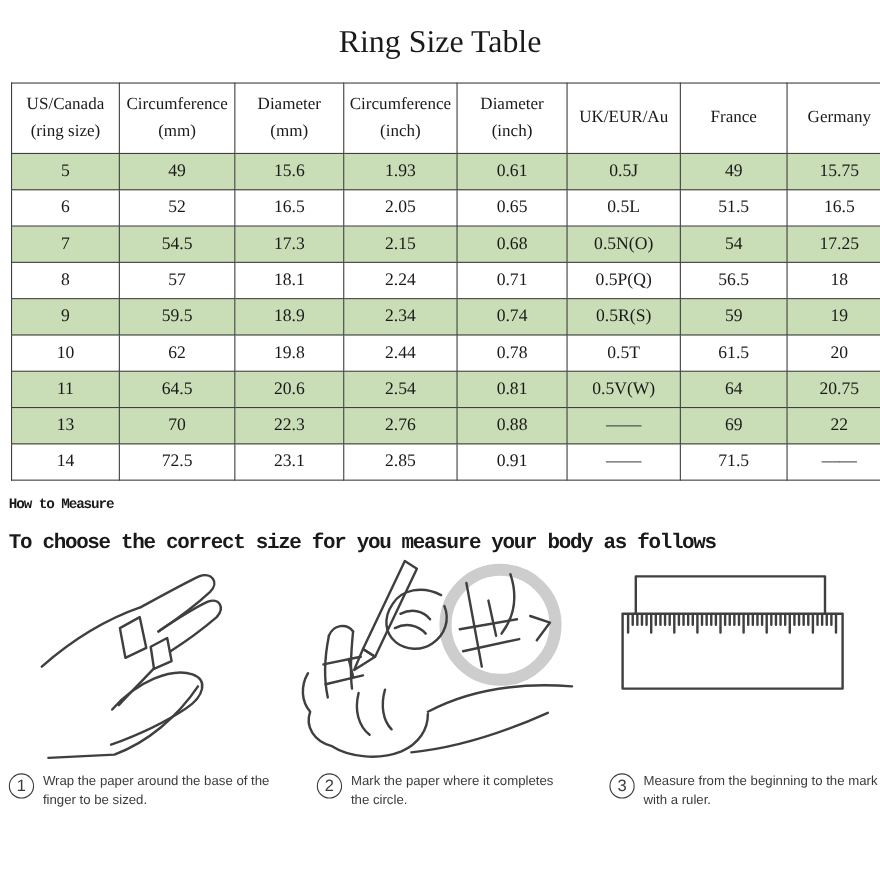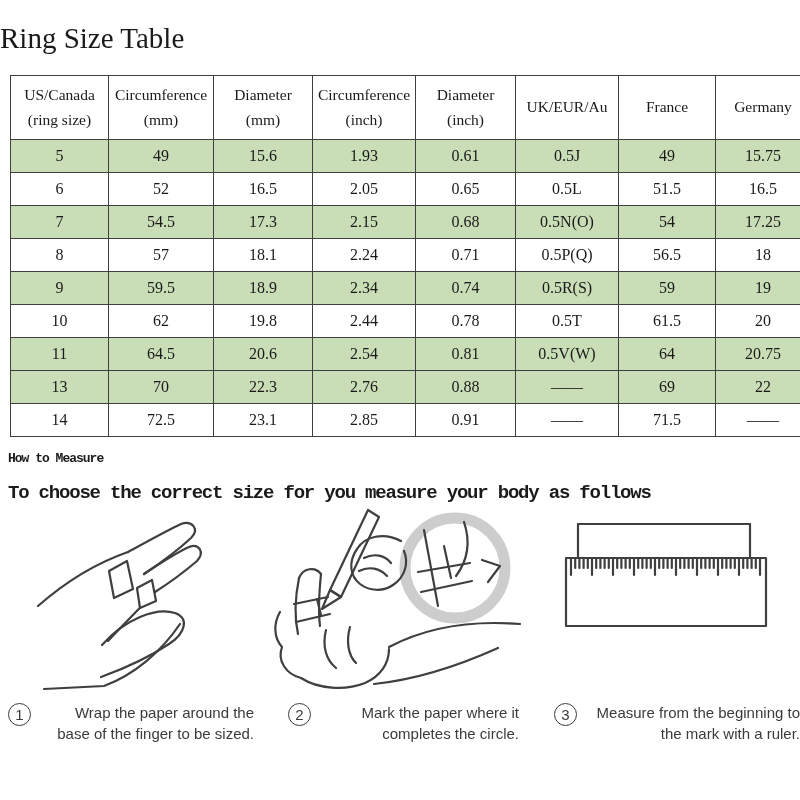--- a/index.html
+++ b/index.html
@@ -1,21 +1,21 @@
 <!DOCTYPE html>
 <html style="--hl: #c9ddb6; --bd: #3f3f3f; --line: #3f3f3f;"><head>
 <meta charset="utf-8">
 <style>
   :root { --hl:#c9ddb6; --bd:#3f3f3f; --ink:#1a1a1a; --line:#3f3f3f; }
   * { margin:0; padding:0; box-sizing:border-box; }
   html,body { width:800px; background:#fff; }
   body { width:800px; height:800px; font-family:"Liberation Serif", serif; color:var(--ink); overflow:hidden; }
 
   .page-title{
-    font-size:29px; font-weight:400;
+    text-align:center; font-size:29px; font-weight:400;
     margin-top:18px; margin-bottom:17px; line-height:40px;
     font-family:"Liberation Serif", serif;
   }
 
   table.ring{ width:800px; table-layout:fixed; border-collapse:collapse;margin-left:10px; }
   table.ring th, table.ring td{
     border:1px solid var(--bd); text-align:center; vertical-align:middle;
     font-family:"Liberation Serif", serif; font-weight:400;
   }
   table.ring th{ height:64px; font-size:15.5px; white-space:pre-line; line-height:1.55; }
@@ -43,21 +43,21 @@
   .step{ display:flex; align-items:flex-start; }
   .step-1{ width:280px; padding-left:8px; }
   .step-2{ width:267px; padding-left:8px; }
   .step-3{ width:253px; padding-left:7px; }
   .step-num{
     flex:0 0 auto; width:23px; height:23px; border:1.6px solid #3b3b3b; border-radius:50%;
     display:flex; align-items:center; justify-content:center;
     font-family:"Liberation Sans", sans-serif; font-size:15px; color:#3b3b3b; margin-right:8px; margin-top:1px;
   }
   .step-text{
-    font-family:"Liberation Sans", sans-serif; font-size:15px; line-height:1.4; color:#3b3b3b;text-align:right;
+    font-family:"Liberation Sans", sans-serif; font-size:12px; line-height:1.4; color:#3b3b3b;
   }
   .step-1 .step-text{ max-width:215px; }
   .step-2 .step-text{ max-width:200px; }
   .step-3 .step-text{ max-width:215px; }
 </style>
 </head>
 <body>
 
 <div class="page">
 

